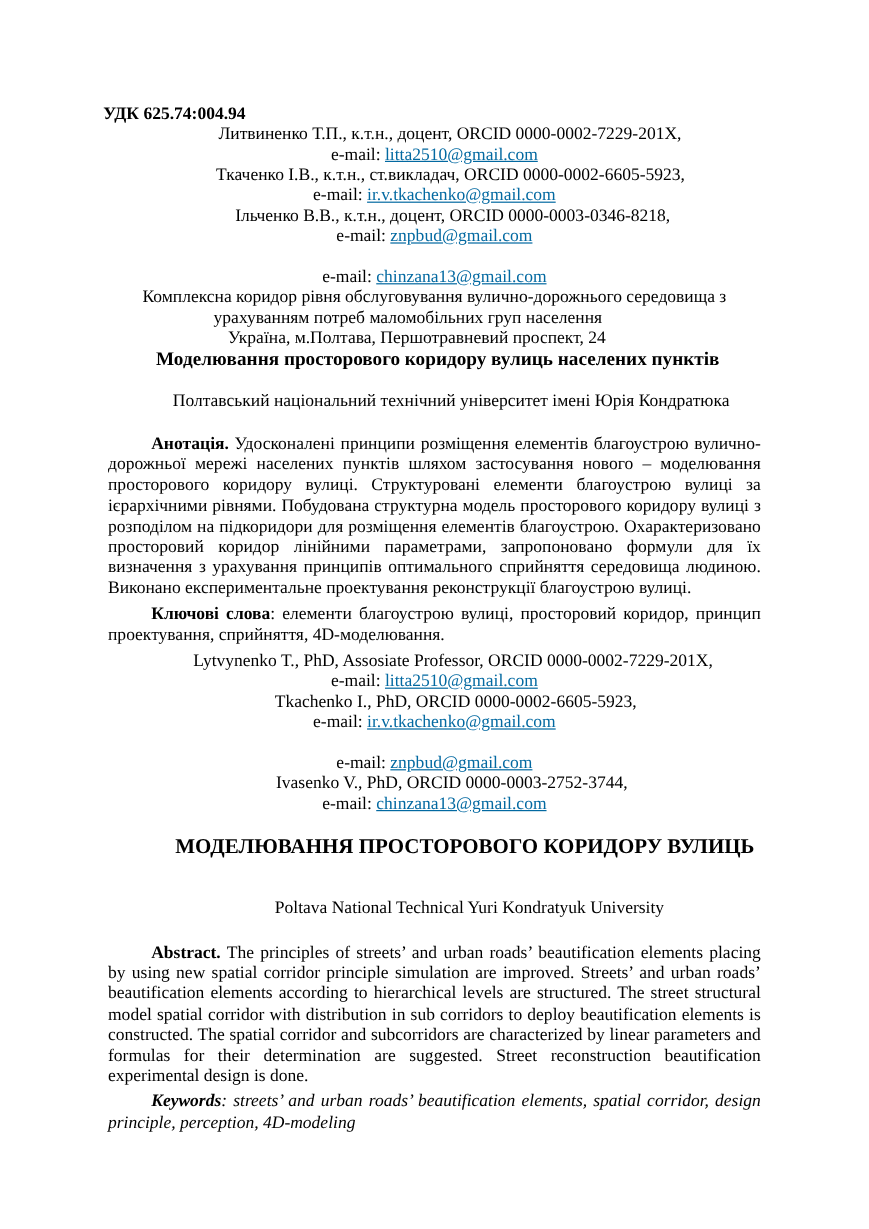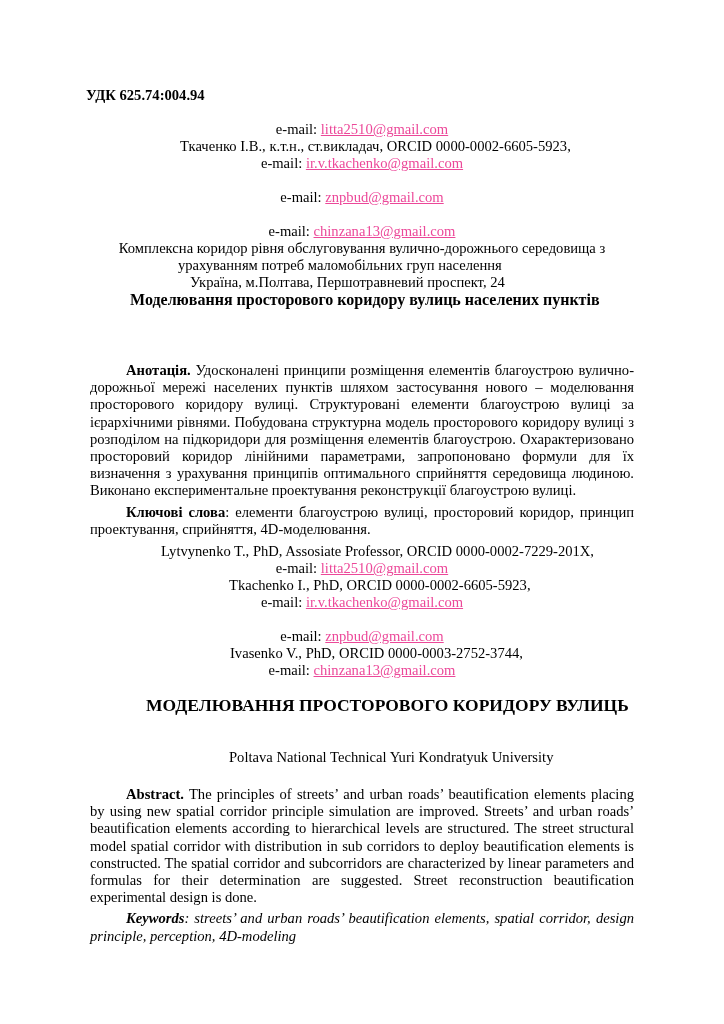--- a/index.html
+++ b/index.html
@@ -5,53 +5,56 @@
   html, body { margin: 0; padding: 0; background: #ffffff; }
   body {
     width: 724px; height: 1024px; overflow: hidden; position: relative;
     font-family: "Liberation Serif", "DejaVu Serif", serif;
     color: #000; font-size: 14.6px;
   }
   .page { position: absolute; left: 0; top: 0; width: 724px; height: 1012px; }
   .line { position: absolute; white-space: nowrap; line-height: 17px; }
   .center { left: 86px; width: 552px; text-align: center; }
   .bold { font-weight: bold; }
-  a.link { color: #ec4899; text-decoration: underline; text-align: center; }
+  a.link { color: #0369a1; text-decoration: underline; text-align: center; }
   .para { position: absolute; left: 86px; width: 552px; text-align: justify; line-height: 17.2px; }
   .para p { margin: 4px; text-indent: 36px; }
   .ital { font-style: italic; }
   .title-big { font-size: 17.5px; font-weight: bold; }
 </style>
 </head>
 <body>
 
 <div class="page">
 
   <div class="line bold" style="left:86px; top:87px;">УДК 625.74:004.94</div>
 
+  <div class="line" style="left:182px; top:104px;">Литвиненко Т.П., к.т.н., доцент, ORCID 0000-0002-7229-201X,</div>
   <div class="line center" style="top:121px;">
     <span>e-mail: </span><a class="link">litta2510@gmail.com</a>
   </div>
   <div class="line" style="left:180px; top:138px;">Ткаченко І.В., к.т.н., ст.викладач, ORCID 0000-0002-6605-5923,</div>
   <div class="line center" style="top:155px;">
     <span>e-mail: </span><a class="link">ir.v.tkachenko@gmail.com</a>
   </div>
+  <div class="line" style="left:196px; top:172px;">Ільченко В.В., к.т.н., доцент, ORCID 0000-0003-0346-8218,</div>
   <div class="line center" style="top:189px;">
     <span>e-mail: </span><a class="link">znpbud@gmail.com</a>
   </div>
   <div class="line center" style="top:223px;">
     <span>e-mail: </span><a class="link">chinzana13@gmail.com</a>
   </div>
 
   <div class="line center" style="top:240px;">Комплексна коридор рівня обслуговування вулично-дорожнього середовища з</div>
   <div class="line" style="left:178px; top:257px;">урахуванням потреб маломобільних груп населення</div>
   <div class="line" style="left:190px; top:274px;">Україна, м.Полтава, Першотравневий проспект, 24</div>
 
   <div class="line bold" style="left:130px; top:290px; font-size:16px; line-height:19px;">Моделювання просторового коридору вулиць населених пунктів</div>
 
+  <div class="line" style="left:144px; top:326px;">Полтавський національний технічний університет імені Юрія Кондратюка</div>
 
   <div class="para" style="top:358px;">
     <p><b>Анотація.</b><span> Удосконалені принципи розміщення елементів благоустрою вулично-дорожньої мережі населених пунктів шляхом застосування нового – моделювання просторового коридору вулиці. Структуровані елементи благоустрою вулиці за ієрархічними рівнями. Побудована структурна модель просторового коридору вулиці з розподілом на підкоридори для розміщення елементів благоустрою. Охарактеризовано просторовий коридор лінійними параметрами, запропоновано формули для їх визначення з урахування принципів оптимального сприйняття середовища людиною. Виконано експериментальне проектування реконструкції благоустрою вулиці.</span></p>
     <p><b>Ключові слова</b><span>: елементи благоустрою вулиці, просторовий коридор, принцип проектування, сприйняття, 4D-моделювання.</span></p>
   </div>
 
   <div class="line" style="left:161px; top:543px;">Lytvynenko T., PhD, Assosiate Professor, ORCID 0000-0002-7229-201X,</div>
   <div class="line center" style="top:560px;">
     <span>e-mail: </span><a class="link">litta2510@gmail.com</a>
   </div>

